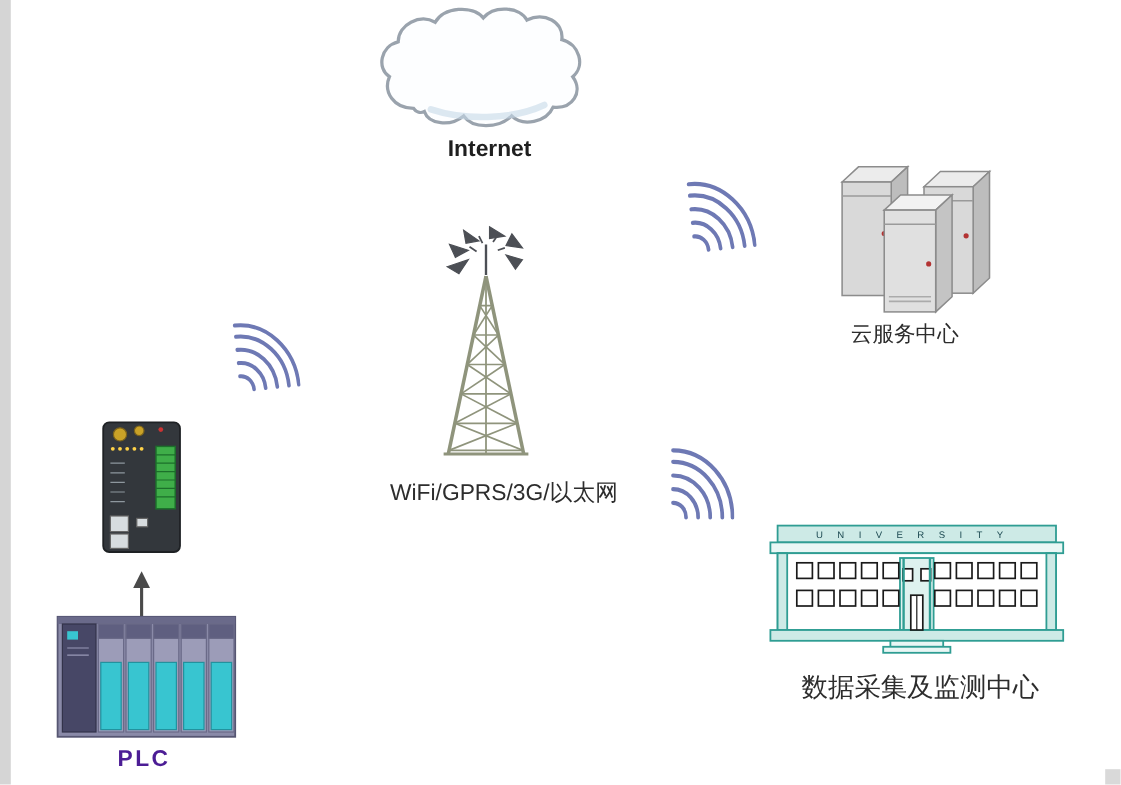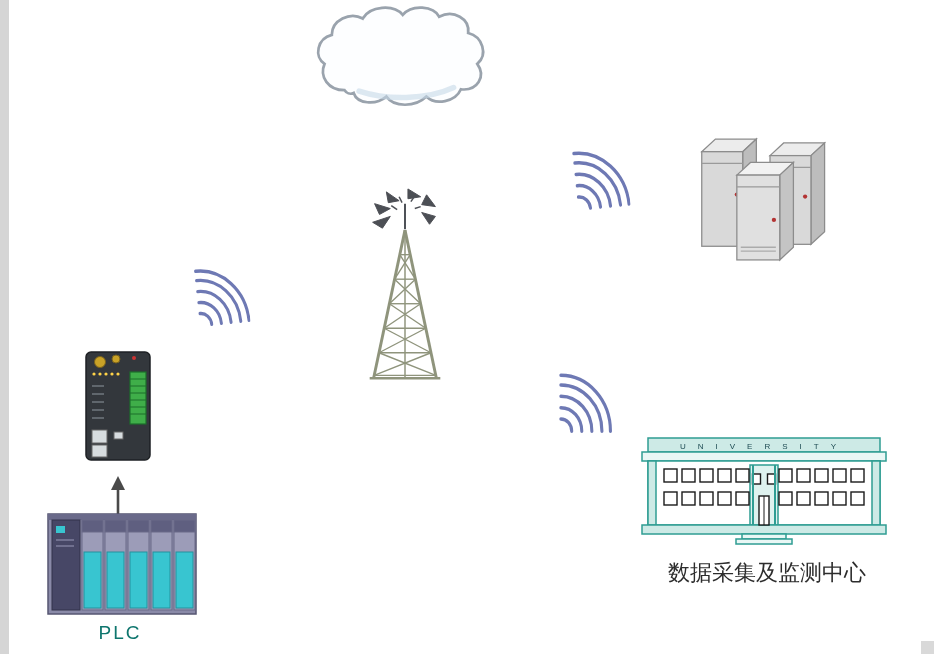--- a/index.html
+++ b/index.html
@@ -11,21 +11,21 @@
   .edge-strip{left:0;top:0;width:9px;height:654px;background:#d5d5d5;}
   .corner{right:0;bottom:0;width:13px;height:13px;background:#d9d9d9;}
 
   .lbl{position:absolute;text-align:center;color:var(--label-text,#2d2d2d);}
   .lbl-internet{left:328px;top:114px;width:160px;font-size:19px;font-weight:700;color:#1f1f1f;}
   .lbl-conn{left:296px;top:398px;width:248px;font-size:19px;}
   .lbl-cloudcenter{left:674px;top:266px;width:160px;font-size:18px;}
   .lbl-monitor{left:652px;top:558px;width:230px;font-size:22px;}
   .lbl-x300{left:48px;top:302px;width:146px;font-size:31px;font-weight:800;
     color:var(--x300-text,#1b2ec0);letter-spacing:2px;}
-  .lbl-plc{left:78px;top:622px;width:84px;font-size:19px;font-weight:400;color:#0f766e;letter-spacing:2px;}
+  .lbl-plc{left:78px;top:622px;width:84px;font-size:19px;font-weight:700;color:#4c1d95;letter-spacing:2px;}
 
   svg{display:block;}
   .arcs path{fill:none;stroke:var(--arc-blue,#6e79b4);stroke-width:4;stroke-linecap:round;}
   .arcs-left{left:188px;top:264px;width:60px;height:68px;transform:rotate(-6deg);}
   .arcs-tr{left:566px;top:146px;width:62px;height:70px;transform:rotate(-6deg);}
   .arcs-br{left:550px;top:370px;width:62px;height:70px;}
 
   .cloud-svg{left:310px;top:4px;width:200px;height:118px;}
   .tower-svg{left:346px;top:186px;width:118px;height:206px;}
   .servers-svg{left:692px;top:130px;width:156px;height:137px;}
@@ -50,20 +50,21 @@
 
   <div class="abs edge-strip"></div>
 
   <svg class="abs cloud-svg" viewBox="0 0 220 130" preserveAspectRatio="none">
     <path d="M38,95 C20,95 10,80 16,66 C4,58 8,38 24,34 C24,18 44,8 58,16
              C66,2 92,0 102,12 C112,0 136,2 142,14 C158,6 176,16 174,32
              C190,36 196,56 184,66 C194,80 184,96 166,94 C160,108 138,112 128,102
              C116,114 92,114 84,102 C72,112 52,110 48,98 C44,100 40,98 38,95 Z" fill="#fdfeff" stroke="#9aa3ad" stroke-width="3"></path>
     <path d="M54,96 C84,106 128,106 158,92" fill="none" stroke="#c7d8e8" stroke-width="6" stroke-linecap="round" opacity="0.6"></path>
   </svg>
+  <div class="lbl lbl-internet">Internet</div>
 
   <svg class="abs tower-svg" viewBox="0 0 120 210">
     <g fill="#4c4f55" stroke="#4c4f55">
       <line x1="60" y1="44" x2="60" y2="18" stroke-width="2"></line>
       <polygon points="27,37 45,31 37,43"></polygon>
       <polygon points="29,18 45,23 34,29"></polygon>
       <polygon points="41,6 54,15 43,17"></polygon>
       <polygon points="63,3 76,11 63,13"></polygon>
       <polygon points="82,9 91,21 77,19"></polygon>
       <polygon points="91,31 77,27 85,39"></polygon>
@@ -92,20 +93,21 @@
         <line x1="44.1" y1="120" x2="81.2" y2="145"></line>
         <line x1="75.9" y1="120" x2="38.8" y2="145"></line>
         <line x1="38.8" y1="145" x2="86.5" y2="170"></line>
         <line x1="81.2" y1="145" x2="33.5" y2="170"></line>
         <line x1="33.5" y1="170" x2="91.4" y2="193"></line>
         <line x1="86.5" y1="170" x2="28.6" y2="193"></line>
       </g>
       <line x1="24" y1="196" x2="96" y2="196" stroke-width="2.5"></line>
     </g>
   </svg>
+  <div class="lbl lbl-conn">WiFi/GPRS/3G/以太网</div>
 
   <svg class="abs arcs arcs-left" viewBox="0 0 80 80" preserveAspectRatio="none">
     <path d="M14,56 A14,14 0 0 1 28,70"></path>
     <path d="M14,43 A27,27 0 0 1 41,70"></path>
     <path d="M14,30 A40,40 0 0 1 54,70"></path>
     <path d="M14,17 A53,53 0 0 1 67,70"></path>
     <path d="M14,6 A64,64 0 0 1 78,70"></path>
   </svg>
   <svg class="abs arcs arcs-tr" viewBox="0 0 80 80" preserveAspectRatio="none">
     <path d="M14,56 A14,14 0 0 1 28,70"></path>
@@ -140,20 +142,21 @@
     <g stroke="#8c8c8c" stroke-width="1.3">
       <polygon points="46,46 60,33 104,33 90,46" fill="#f2f2f2"></polygon>
       <polygon points="90,46 104,33 104,120 90,133" fill="#c4c4c4"></polygon>
       <rect x="46" y="46" width="44" height="87" fill="#e0e0e0"></rect>
       <line x1="46" y1="58" x2="90" y2="58" stroke="#9a9a9a"></line>
       <circle cx="84" cy="92" r="2.2" fill="#b33333" stroke="none"></circle>
       <line x1="50" y1="120" x2="86" y2="120" stroke="#ababab"></line>
       <line x1="50" y1="124" x2="86" y2="124" stroke="#ababab"></line>
     </g>
   </svg>
+  <div class="lbl lbl-cloudcenter">云服务中心</div>
 
   <svg class="abs building-svg" viewBox="0 0 256 112">
     <g class="s-teal" stroke-width="1.5">
       <rect x="12" y="2" width="232" height="14" class="f-teal-l"></rect>
       <rect x="6" y="16" width="244" height="9" fill="#e9f7f5"></rect>
       <rect x="12" y="25" width="232" height="64" fill="#ffffff"></rect>
       <rect x="12" y="25" width="8" height="64" class="f-teal-l"></rect>
       <rect x="236" y="25" width="8" height="64" class="f-teal-l"></rect>
       <rect x="114" y="29" width="28" height="60" fill="#def2ef"></rect>
       <rect x="6" y="89" width="244" height="9" class="f-teal-l"></rect>

